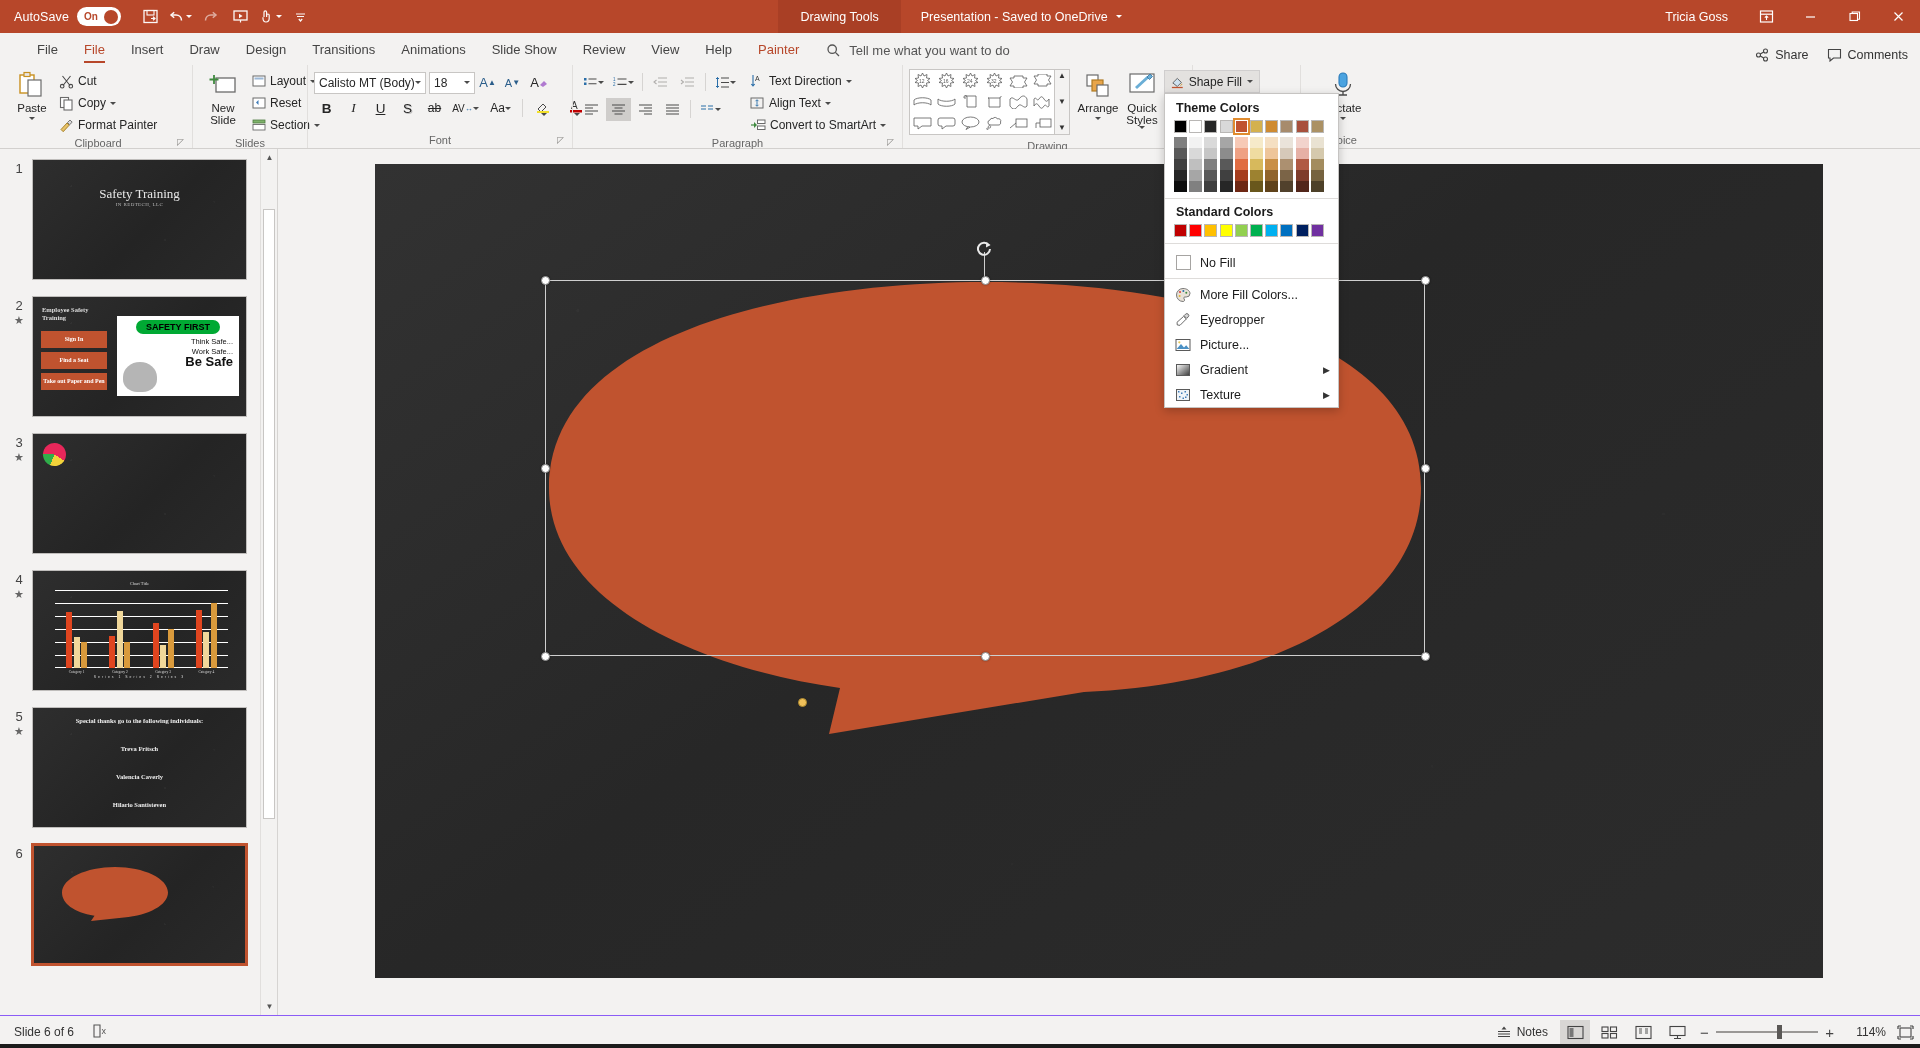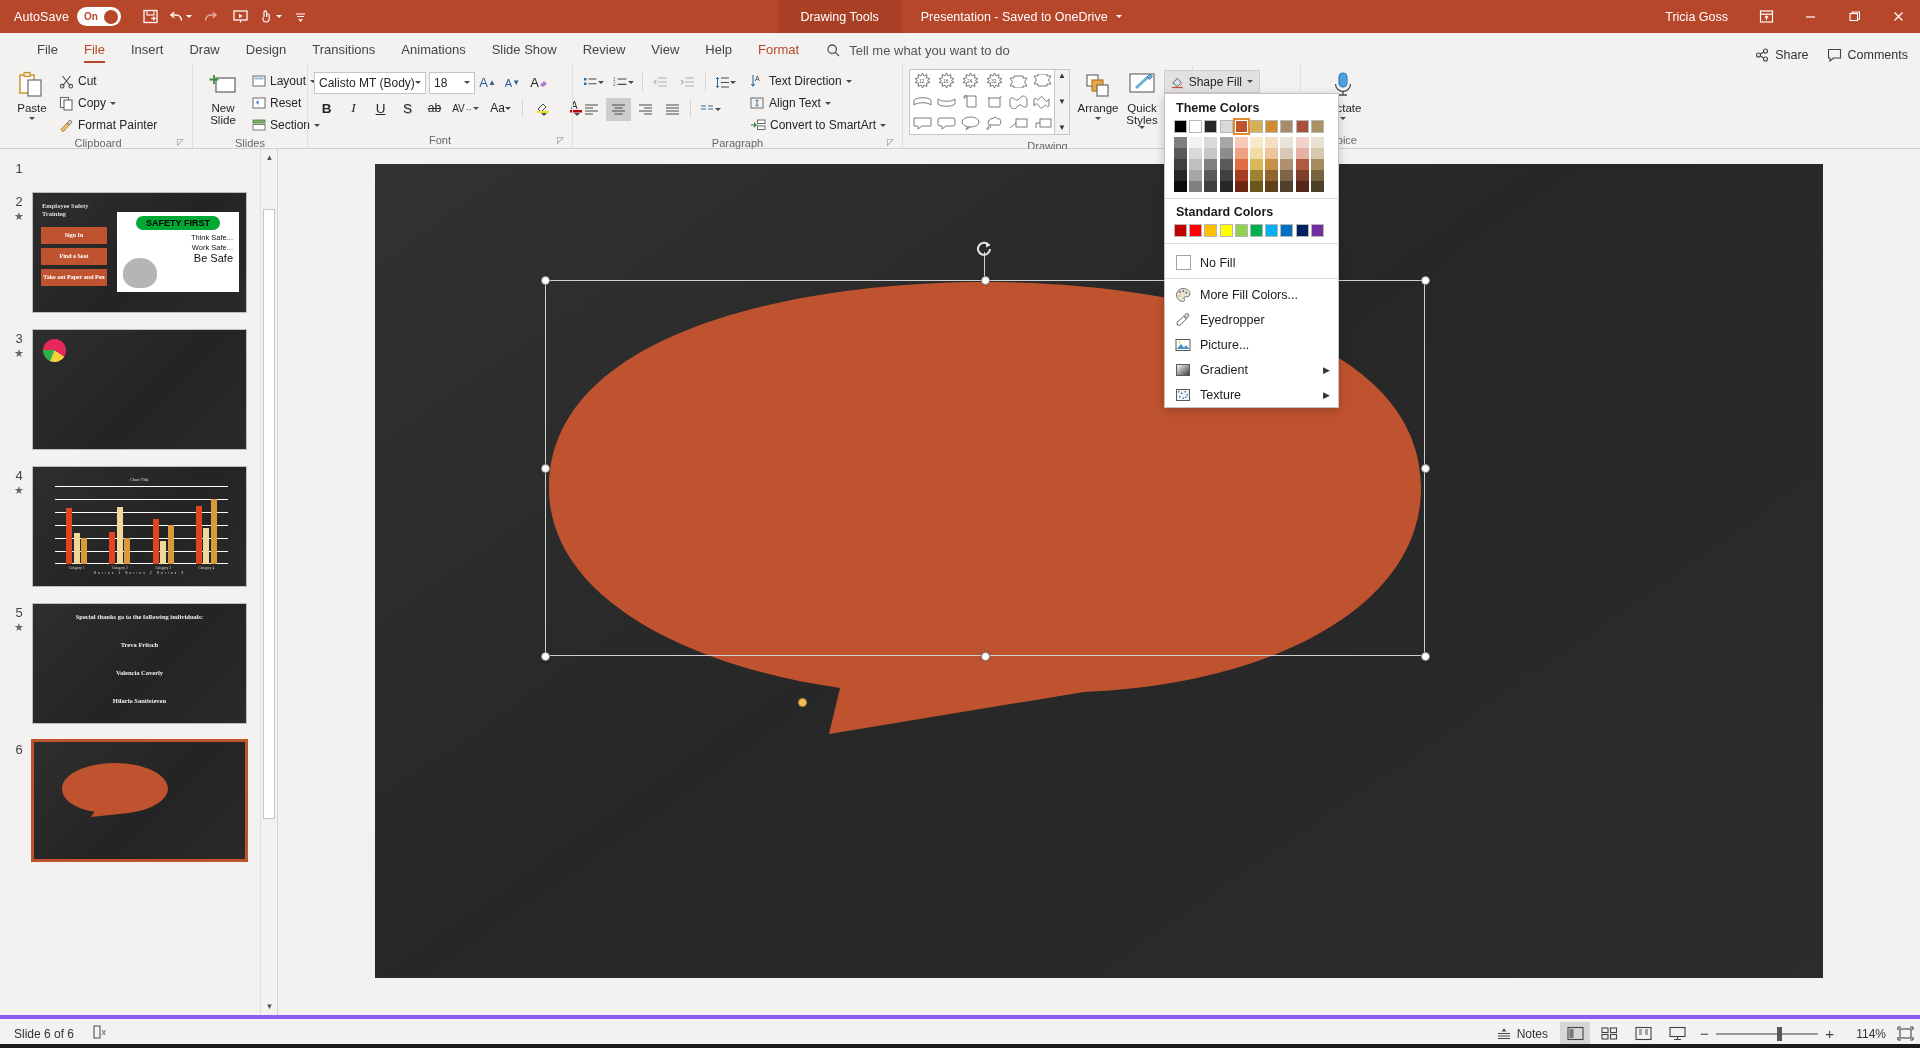--- a/index.html
+++ b/index.html
@@ -238,21 +238,21 @@
   .dd-sep { height:1px; background:#dedcda; margin:6px 0; }
   .dd-item {
     display:flex; align-items:center; gap:8px; padding:4px 9px; height:25px; position:relative;
   }
   .dd-ico { width:18px; height:18px; display:flex; align-items:center; justify-content:center; flex:0 0 18px; }
   .submenu-arrow { position:absolute; right:8px; font-size:9px; color:#333; }
   .nofill-sw { width:15px; height:15px; background:#fff; border:1px solid #a6a4a2; }
 
   
   .status {
-    height:33px; background:#f3f2f1; border-top:4px solid #8b5cf6; display:flex;
+    height:33px; background:#f3f2f1; border-top:1px solid #8b5cf6; display:flex;
     align-items:center; font-size:12px; color:#333; flex:0 0 33px; position:relative;
   }
   .st-left { display:flex; align-items:center; gap:18px; padding-left:14px; }
   .st-right { position:absolute; right:0; display:flex; align-items:center; gap:4px; }
   .viewbtn { width:30px; height:24px; display:flex; align-items:center; justify-content:center; }
   .viewbtn.active { background:#d8d6d4; }
   .zoomslider { width:130px; height:24px; display:flex; align-items:center; position:relative; margin:0 6px; }
   .zoomtrack { position:absolute; left:0; right:0; height:2px; background:#9a9896; }
   .zoomknob { position:absolute; left:58%; width:5px; height:14px; background:#5a5856; }
   .zoompct { width:44px; text-align:right; font-size:12px; }
@@ -355,21 +355,21 @@
     <div class="tab active">File</div>
     <div class="tab">Insert</div>
     <div class="tab">Draw</div>
     <div class="tab">Design</div>
     <div class="tab">Transitions</div>
     <div class="tab">Animations</div>
     <div class="tab">Slide Show</div>
     <div class="tab">Review</div>
     <div class="tab">View</div>
     <div class="tab">Help</div>
-    <div class="tab ctx">Format</div>
+    <div class="tab ctx">Painter</div>
     <div class="tellme">
       <svg width="15" height="15" viewBox="0 0 15 15">
           <circle cx="6.2" cy="6.2" r="4.2" fill="none" stroke="#555" stroke-width="1.3"></circle>
           <path d="M9.4 9.4 13 13" stroke="#555" stroke-width="1.3"></path>
         </svg>
       <span>Tell me what you want to do</span>
     </div>
     <div style="position:absolute; right:12px; bottom:3px; display:flex; gap:18px; align-items:center;">
       <div style="display:flex;align-items:center;gap:6px;font-size:12.5px;color:#333;">
         <svg width="14" height="14" viewBox="0 0 14 14">
@@ -1058,20 +1058,25 @@
 
   <div class="main">
 
     <div class="thumbpane">
       <div class="thumblist">
 
         <div class="thumbrow">
           <div class="thumbnum">
               <span>1</span>
             </div>
+          <div class="thumbframe">
+            <div class="slidebg"></div>
+            <div class="t-title">Safety Training</div>
+            <div class="t-sub">IN REDTECH, LLC</div>
+          </div>
         </div>
 
         <div class="thumbrow">
           <div class="thumbnum">
             <span>2</span>
               <span class="star">★</span>
           </div>
           <div class="thumbframe">
             <div class="slidebg"></div>
             <div class="t2-head">Employee Safety Training</div>
@@ -1080,21 +1085,21 @@
               <div class="t2-box">Find a Seat</div>
               <div class="t2-box">Take out Paper and Pen</div>
             </div>
             <div class="t2-img">
               <div class="t2-green">SAFETY FIRST</div>
               <div style="position:relative;width:100%;flex:1;">
                 <div class="t2-brain"></div>
                 <div class="t2-txt">
                   <div>Think Safe...</div>
                   <div>Work Safe...</div>
-                  <div style="font-size:11px;font-weight:normal;">Be Safe</div>
+                  <div style="font-size:13px;font-weight:bold;">Be Safe</div>
                 </div>
               </div>
             </div>
           </div>
         </div>
 
         <div class="thumbrow">
           <div class="thumbnum">
             <span>3</span>
               <span class="star">★</span>

